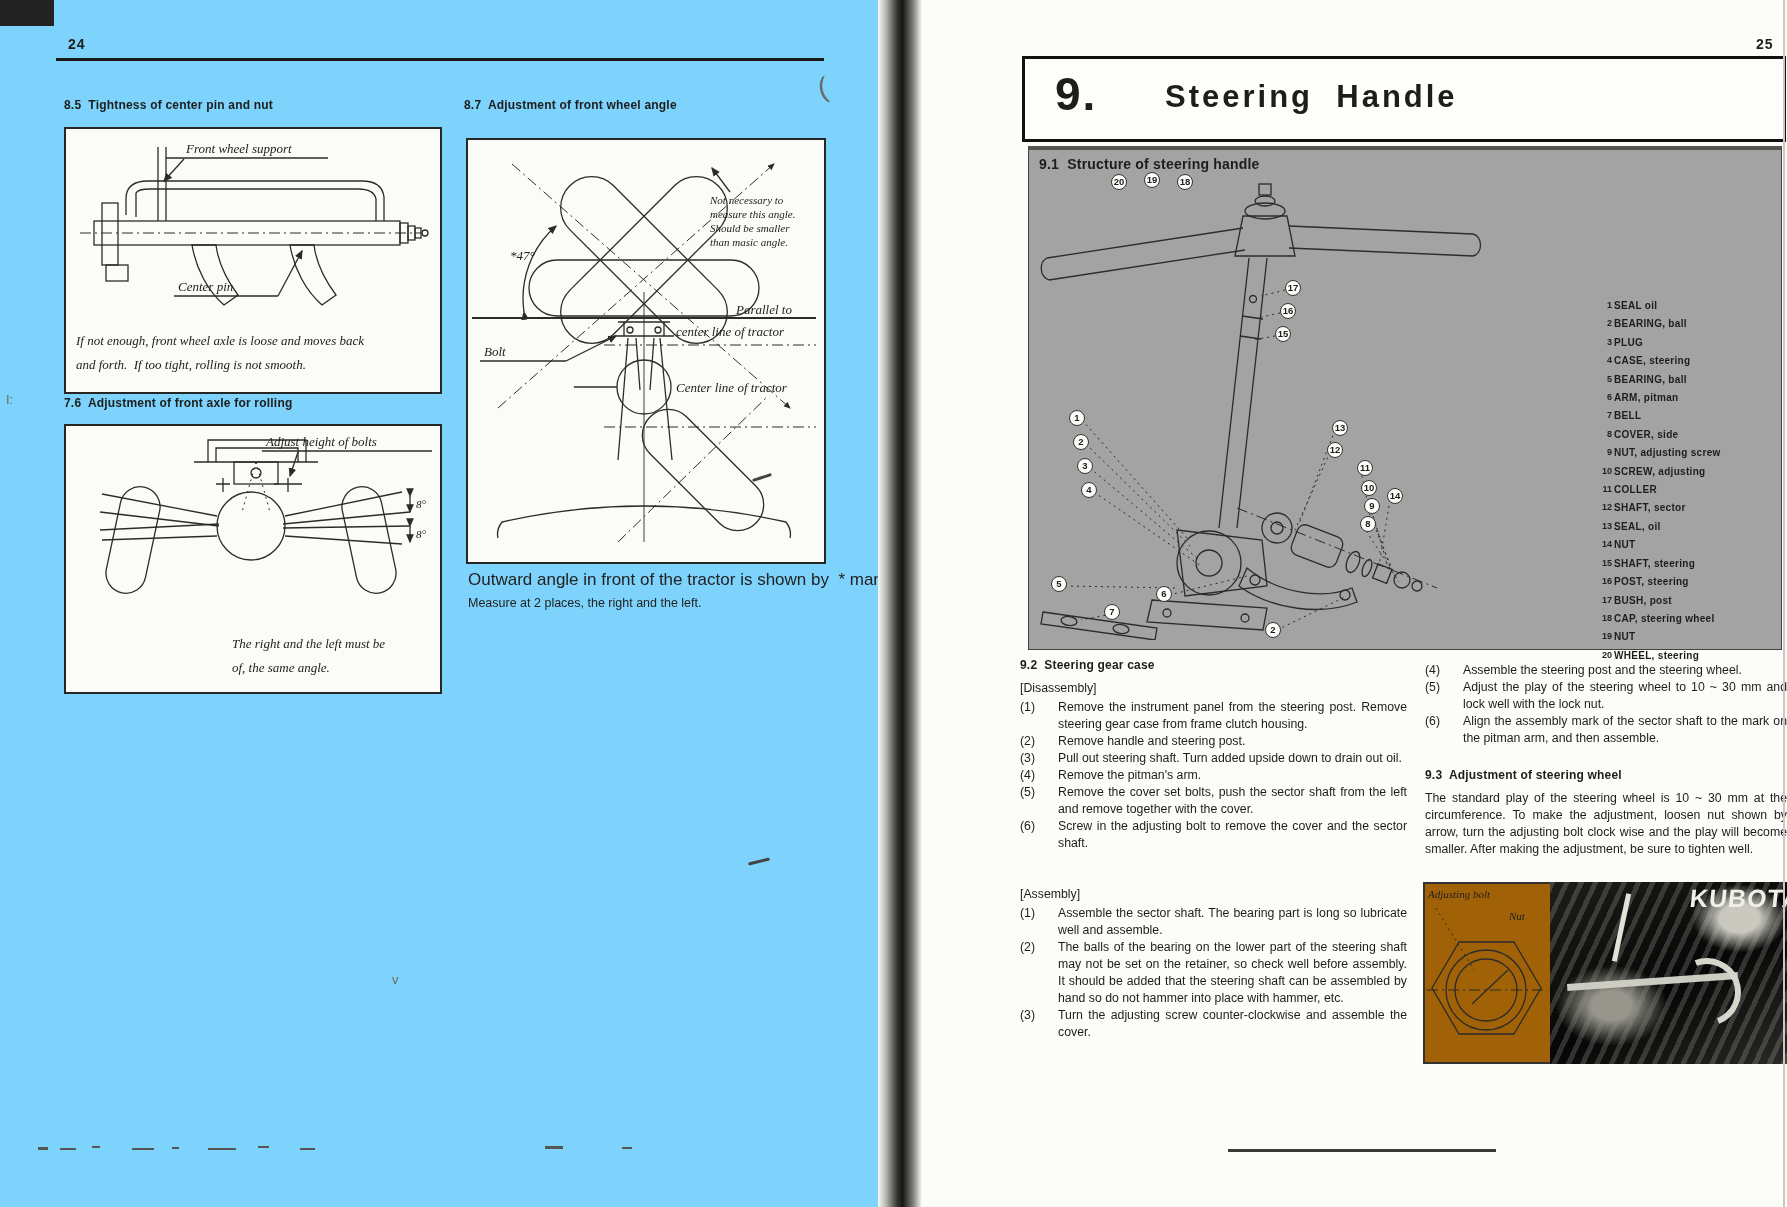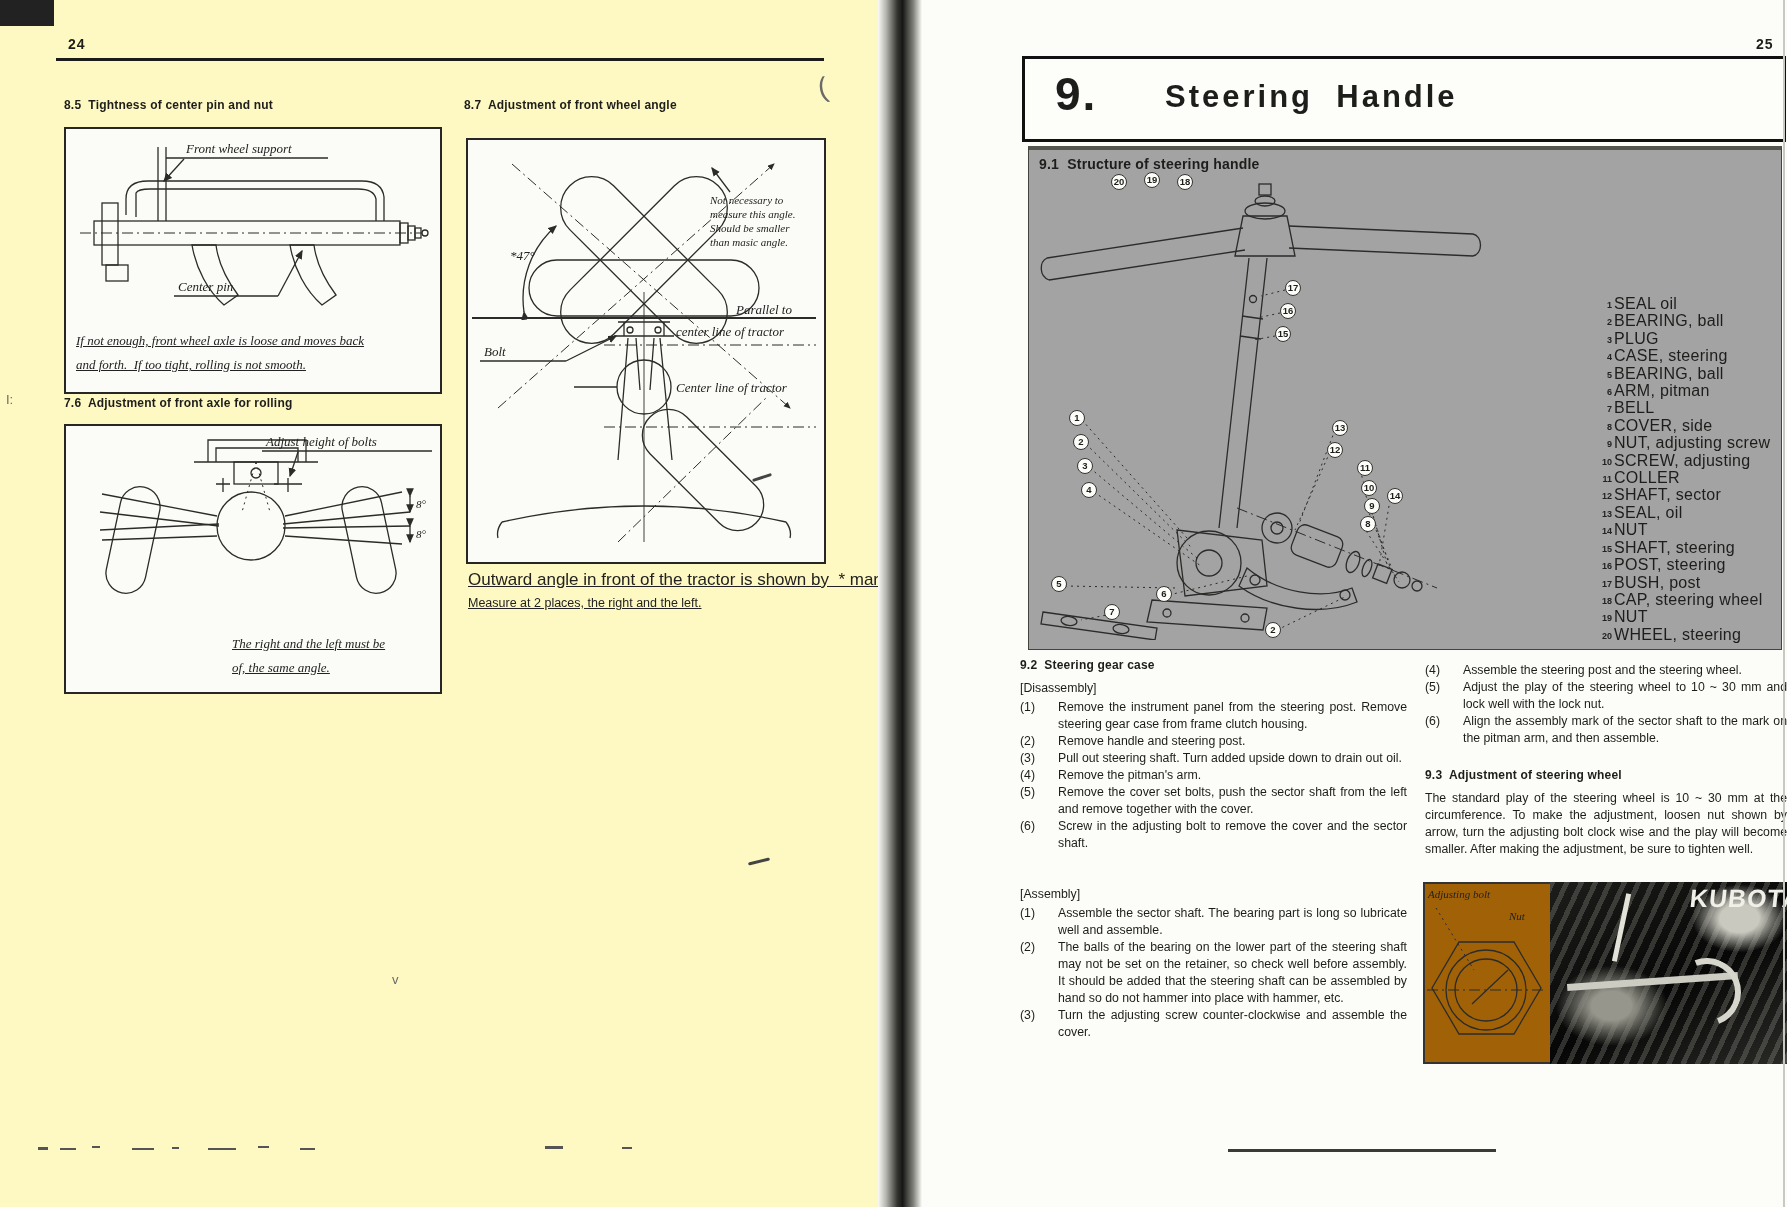--- a/index.html
+++ b/index.html
@@ -1,53 +1,53 @@
 <!DOCTYPE html>
 <html><head>
 <meta charset="utf-8">
 <style>
   html,body { margin:0; padding:0; background:#4a4a48; }
   .scan {
     position:relative; width:1787px; height:1207px; overflow:hidden;
     background:#f4f4f0; font-family:"Liberation Sans", sans-serif; color:#1d1d1b;
   }
   .page { position:absolute; top:0; height:1207px; }
-  .page-left  { left:0;     width:878px; background:#fef9c3; }
+  .page-left  { left:0;     width:878px; background:#7dd3fc; }
   .gutter     { position:absolute; top:0; left:878px; width:44px; height:1207px;
     background:linear-gradient(90deg,#fafaf6 0%,#b7b7b1 18%,#33332f 44%,#161614 56%,#80807a 80%,#fcfcf8 100%); }
   .page-right { left:922px; width:865px; background:#fcfcf8; }
 
   .abs { position:absolute; }
   .pageno { font-weight:bold; font-size:14px; letter-spacing:1px; }
   .h-sec { font-weight:bold; font-size:12px; white-space:pre; letter-spacing:.2px; }
   .rule { background:#1b1b19; }
 
   .figbox { position:absolute; border:2px solid #262624; background:#fbfbf7; }
-  .figcap { font-family:"Liberation Serif", serif; font-style:italic; font-size:13px; color:#222; white-space:pre;text-decoration:underline; }
+  .figcap { font-family:"Liberation Serif", serif; font-style:italic; font-size:13px; color:#222; white-space:pre; }
   .figlab { font-family:"Liberation Serif", serif; font-style:italic; font-size:13px; fill:#222; }
   .figlab-sm { font-family:"Liberation Serif", serif; font-style:italic; font-size:11px; fill:#222; }
 
   svg { display:block; }
   .ln  { stroke:#2b2b29; fill:none; stroke-width:1.3; }
   .ln2 { stroke:#2b2b29; fill:none; stroke-width:2; }
   .dash { stroke-dasharray:11 4 2 4; stroke-width:1; }
   .dot  { stroke-dasharray:2 4; stroke-width:1; }
 
   
   .chapterbox { position:absolute; border:3px solid #111; background:#fdfdf9; }
   .chapter-num { font-size:46px; font-weight:bold; letter-spacing:2px; }
   .chapter-title { font-size:31px; font-weight:bold; letter-spacing:3px; white-space:pre; }
 
   .box91 { position:absolute; border:1px solid #44443f; border-top:4px solid #55554f; background:#a3a3a3; }
 
   
   .parts { position:absolute; line-height:16.4px; }
   .part { white-space:nowrap; }
   .part-num { display:inline-block; width:13px; font-size:9px; font-weight:bold; color:#222; text-align:right; padding-right:2px; vertical-align:1px; }
-  .part-name { font-size:16px; font-weight:normal; letter-spacing:.3px; }
+  .part-name { font-size:10px; font-weight:bold; letter-spacing:.3px; }
 
   
   .proc { position:absolute; font-size:12.3px; line-height:17px; }
   .proc-label { font-size:12.3px; margin-bottom:2px; }
   .step { display:flex; }
   .step-num { flex:none; width:38px; }
   .step-text { flex:1; text-align:justify; }
 
   .para { position:absolute; font-size:12.3px; line-height:17px; text-align:justify; }
 

